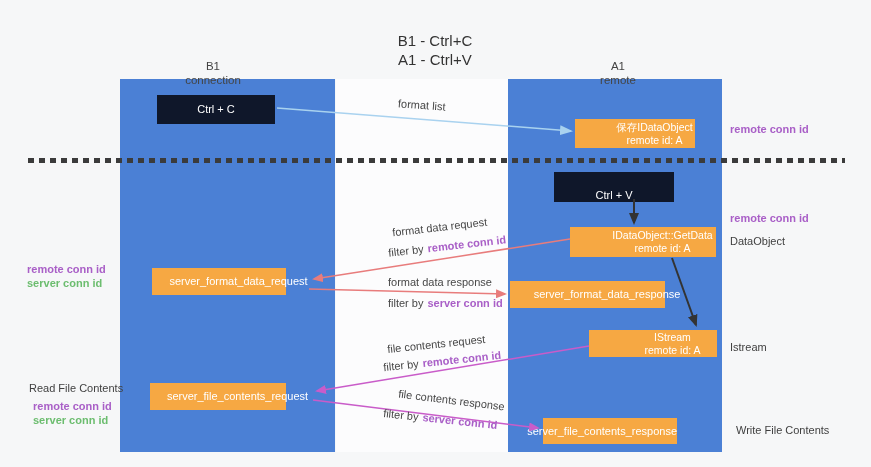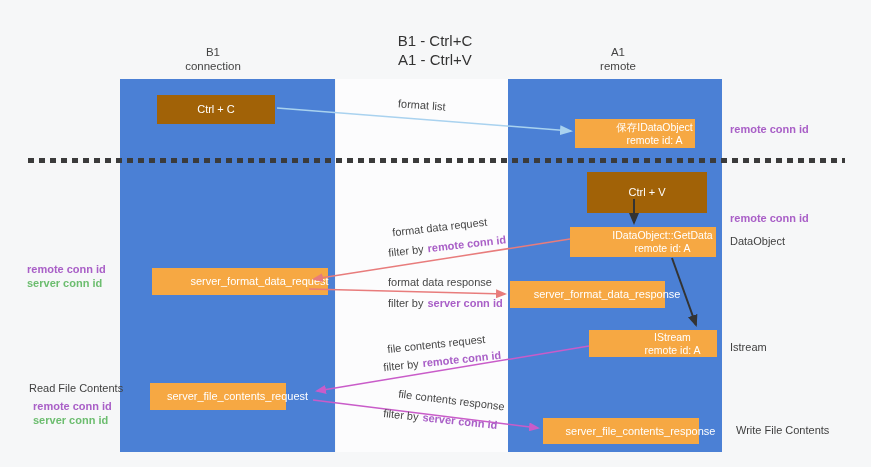--- a/index.html
+++ b/index.html
@@ -6,39 +6,39 @@
   body { background:#e9eaec; font-family:"Liberation Sans", sans-serif; }
   .canvas { position:relative; width:871px; height:467px; background:#f6f7f8; overflow:hidden; }
 
   .mid-lane { position:absolute; left:336px; top:79px; width:172px; height:373px; background:#fcfcfd; z-index:0; }
   .lifeline { position:absolute; top:79px; height:373px; background:#4b80d5; z-index:1; }
   .lifeline.b1 { left:120px; width:215px; }
   .lifeline.a1 { left:508px; width:214px; }
 
   .title { position:absolute; left:330px; top:7px; width:210px; text-align:center;
            font-size:15px; line-height:19px; color:#333; z-index:5;margin-top:24px; }
-  .col-header { position:absolute; top:45px; width:120px; text-align:center;
+  .col-header { position:absolute; top:59px; width:120px; text-align:center;
                 font-size:11.5px; line-height:14px; color:#444; z-index:5; }
   .col-header.b1 { left:153px; }
   .col-header.a1 { left:558px; }
 
   .node { position:absolute; display:flex; flex-direction:column; align-items:center;
           justify-content:center; color:#fff; text-align:center; z-index:2;
           font-size:11px; line-height:13px; }
-  .node.green { background:#a16207; }
+  .node.green { background:#0f172a; }
   .node.orange { background:#f6a843;padding-left:39px; }
   .n-ctrlc  { left:157px; top:95px;  width:118px; height:29px; }
   .n-save   { left:575px; top:119px; width:120px; height:29px; font-size:10.5px; }
-  .n-ctrlv  { left:587px; top:172px; width:120px; height:41px; }
+  .n-ctrlv  { left:554px; top:172px; width:120px; height:30px;justify-content:flex-end; }
   .n-getdata{ left:570px; top:227px; width:146px; height:30px; font-size:10.5px; }
-  .n-sfdreq { left:152px; top:268px; width:176px; height:27px; }
+  .n-sfdreq { left:152px; top:268px; width:134px; height:27px; }
   .n-sfdres { left:510px; top:281px; width:155px; height:27px; }
   .n-istream{ left:589px; top:330px; width:128px; height:27px; font-size:10.5px; }
   .n-sfcreq { left:150px; top:383px; width:136px; height:27px; }
-  .n-sfcres { left:543px; top:418px; width:156px; height:26px; }
+  .n-sfcres { left:543px; top:418px; width:134px; height:26px;align-items:flex-end; }
 
   .dashed-line { position:absolute; left:28px; top:158px; width:817px; height:5px; z-index:3;
     background:repeating-linear-gradient(90deg,#3b3b3b 0 6px,transparent 6px 11px); }
 
   svg.arrows { position:absolute; left:0; top:0; z-index:4; pointer-events:none; }
 
   .lbl { position:absolute; z-index:5; font-size:11px; color:#474747; white-space:nowrap; }
   .lbl .purple { color:#a95fc7; font-weight:bold; margin-left:4px; }
   .side-purple { color:#a95fc7; font-weight:bold; }
   .side-green  { color:#6cbd6f; font-weight:bold; }

